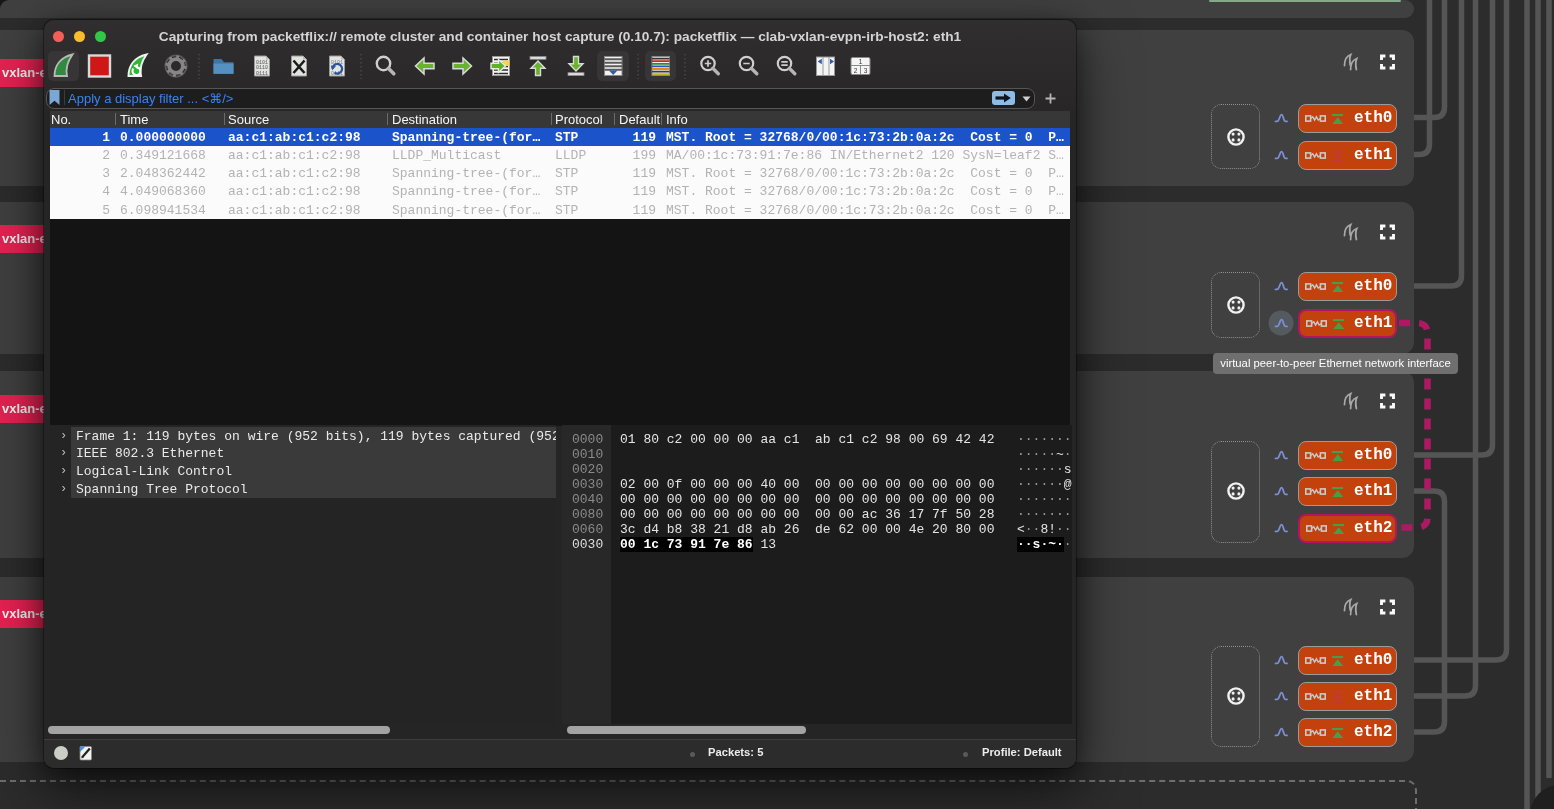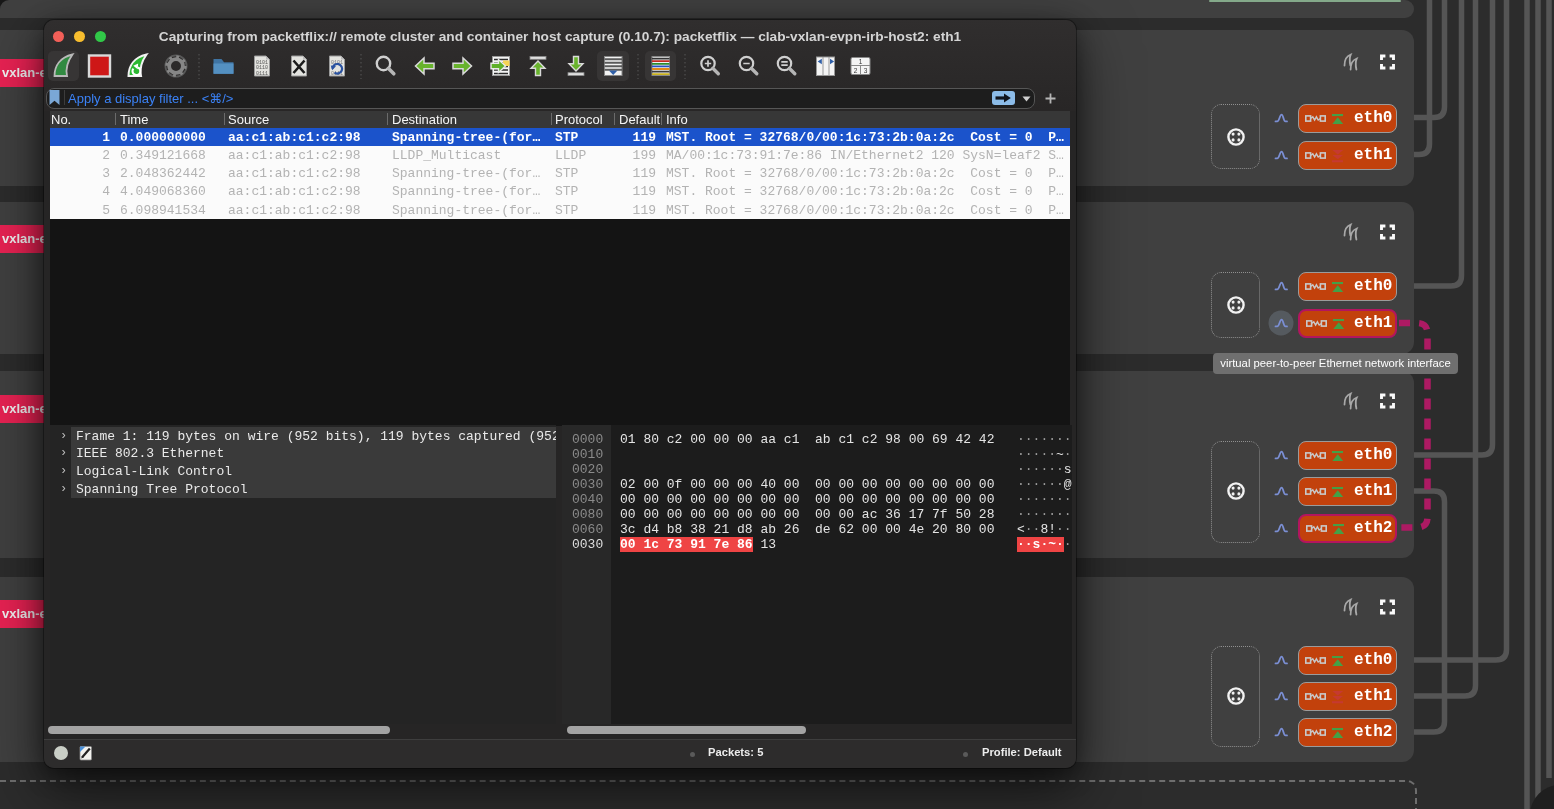--- a/index.html
+++ b/index.html
@@ -50,21 +50,21 @@
         color:#eaeaea;font-family:"Liberation Mono",monospace;font-size:13px;}
   .drow i{position:absolute;left:-11px;top:2px;font-style:normal;color:#bdbdbd;font-size:12px;}
   .drow b{position:absolute;left:5px;top:2px;font-weight:normal;white-space:pre;}
   #hex{position:absolute;left:518px;top:404.5px;width:509.5px;height:299.5px;background:#1c1c1c;overflow:hidden;}
   .hrow{position:absolute;left:0;width:680px;height:15.1px;font-family:"Liberation Mono",monospace;
         font-size:13px;white-space:pre;color:#e4e4e4;}
   .hoff{position:absolute;left:10px;color:#8a8a8a;}
   .hbytes{position:absolute;left:58px;text-align:center;}
   .hascii{position:absolute;left:455px;color:#9d9d9d;}
   .hascii em{font-style:normal;color:#e4e4e4;}
-  .hl{background:#ef4444;color:#fff;font-weight:bold;}
+  .hl{background:#000000;color:#fff;font-weight:bold;}
   
   .thumb{position:absolute;height:8px;background:#a3a3a3;border-radius:4px;top:706px;}
   
   #status{position:absolute;left:0;top:719px;width:100%;height:29px;background:#2d2c2c;
           border-top:1px solid #3e3e3e;color:#ececec;font-size:11.2px;font-weight:bold;}
   .sdot{position:absolute;top:12px;width:5px;height:5px;border-radius:50%;background:#5a5a5a;}
   #filterfield{position:absolute;left:2px;top:68px;width:987px;height:19px;background:#1d1d1d;
                border:1px solid #565656;border-radius:8px;}
 </style>
 </head>

